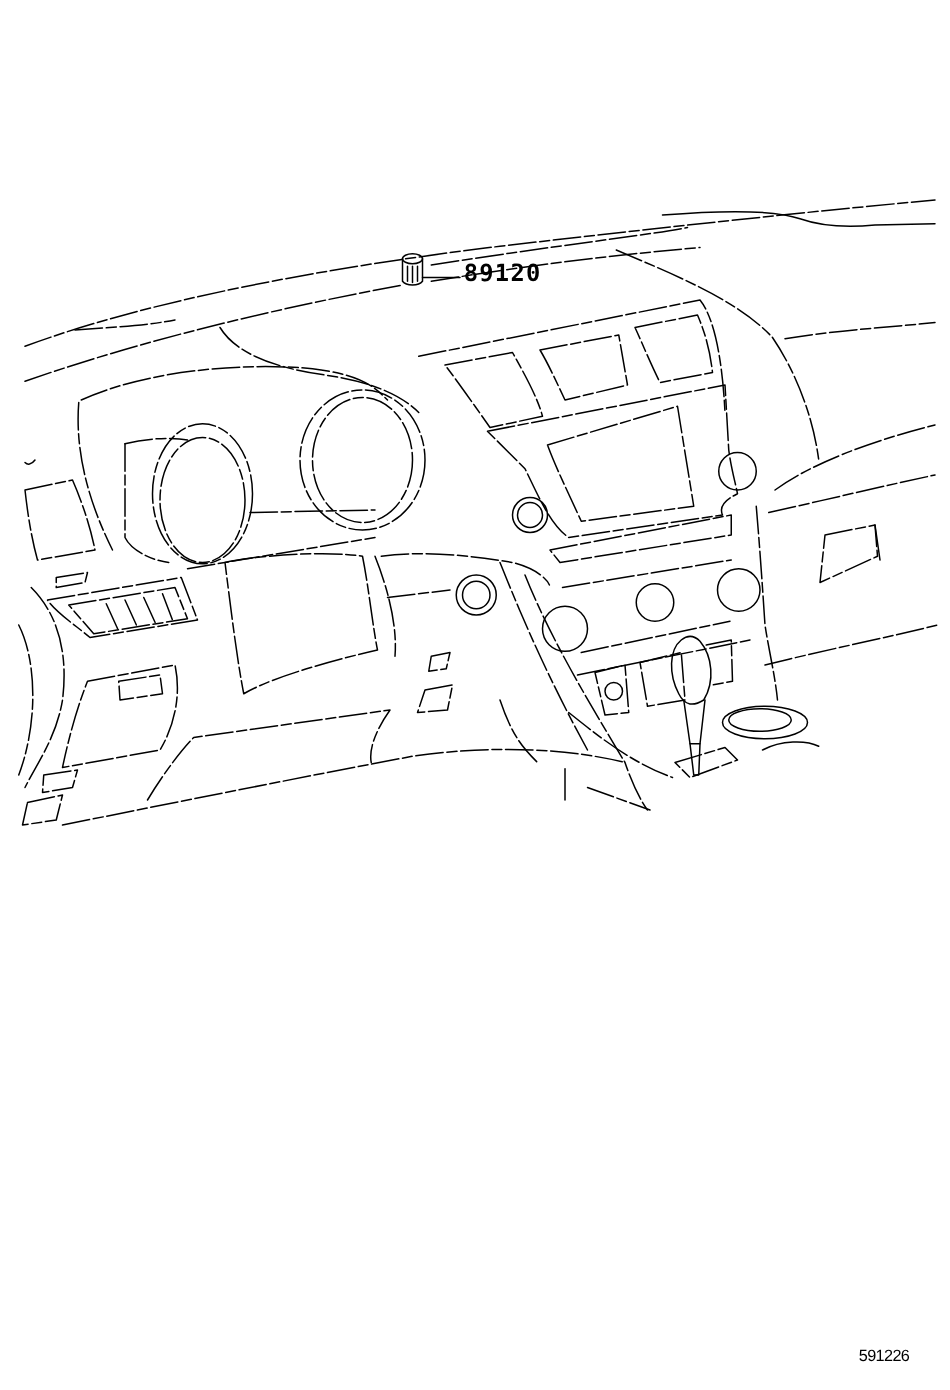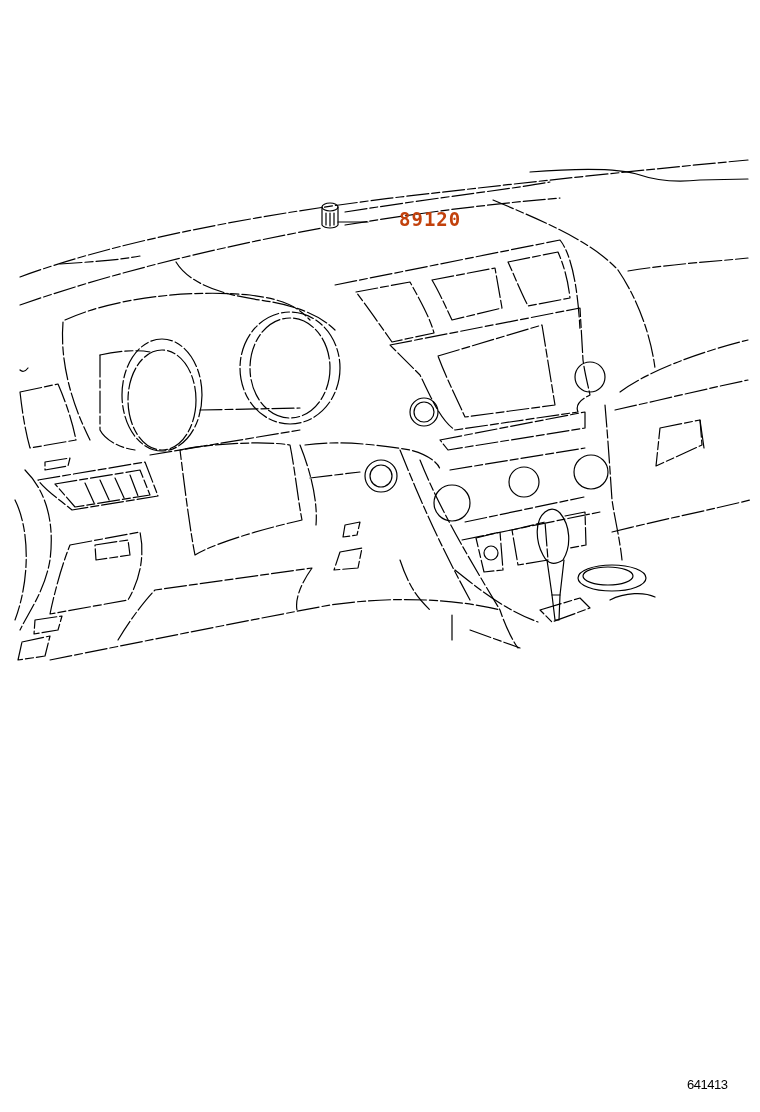--- a/index.html
+++ b/index.html
@@ -37,24 +37,23 @@
       stroke-dasharray: 22 3 8 3;
     }
     .callout-label {
       position: absolute;
       left: 371px;
       top: 210px;
       font-family: "DejaVu Sans Mono", monospace;
       font-weight: bold;
       font-size: 19px;
       letter-spacing: 1px;
-      color: #c2410c;
+      color: #000000;
       line-height: 1;
       cursor: pointer;
-      margin-left: 28px;
     }
     .illustration-number {
       position: absolute;
       left: 687px;
       top: 1078px;
       font-family: "Liberation Sans", sans-serif;
       font-size: 13px;
       letter-spacing: -0.5px;
       color: #000;
       line-height: 1;
@@ -197,14 +196,14 @@
 
     <g>
       <path class="ln dash" d="M305 445 C340 440, 380 445, 410 450 C430 455, 440 465, 440 470"></path>
       <path class="ln dash" d="M310 478 L360 472"></path>
       <path class="ln dash" d="M20 370 C22 372, 25 372, 28 368"></path>
     </g>
   </svg>
 
   <div class="callout-label">89120</div>
 
-  <div class="illustration-number">641413</div>
+  <div class="illustration-number">591226</div>
 </div>
 
 </body></html>

